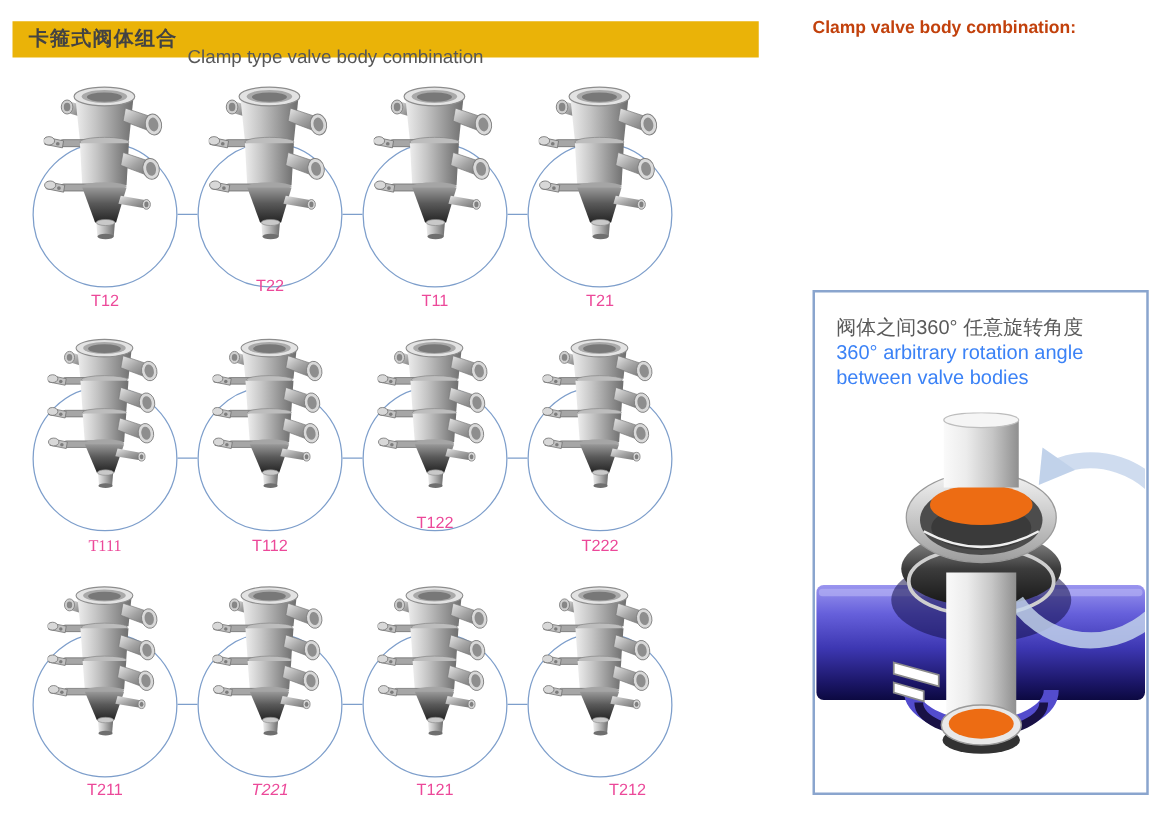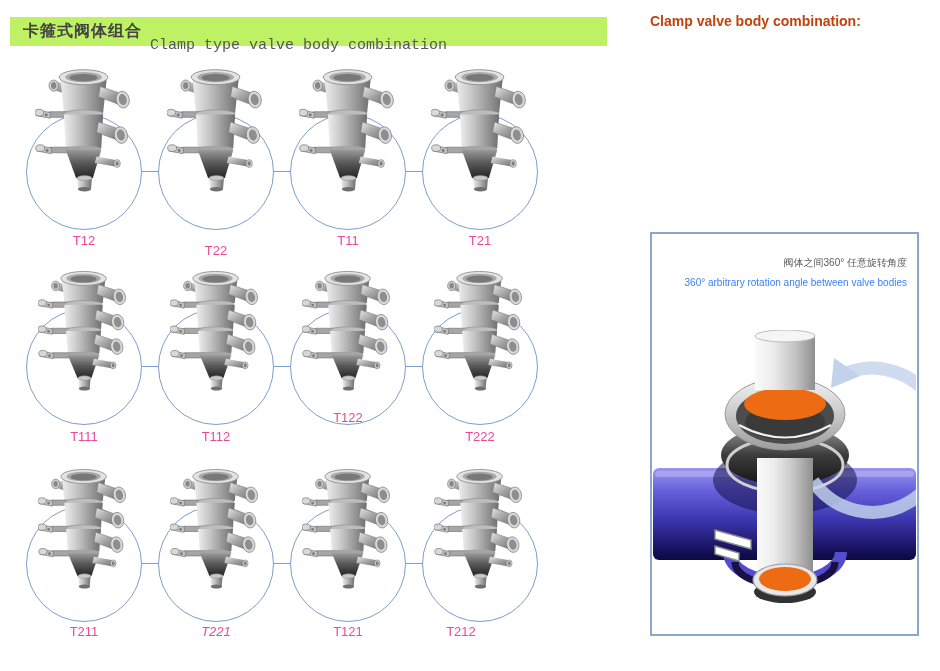--- a/index.html
+++ b/index.html
@@ -1,41 +1,41 @@
 <!DOCTYPE html>
 <html><head>
 <meta charset="utf-8">
 <style>
   html,body{margin:0;padding:0;background:#ffffff;}
   #page{position:relative;width:940px;height:671px;background:#ffffff;overflow:hidden;
         font-family:"Liberation Sans",sans-serif;}
 
   
   .header-bar{position:absolute;left:10px;top:17px;width:597px;height:29px;
-              background:#bef264;display:flex;align-items:center;padding-left:13px;box-sizing:border-box;font-family:Liberation Mono, monospace;}
+              background:#eab308;display:flex;align-items:center;padding-left:13px;box-sizing:border-box;}
   .header-zh{font-size:16px;font-weight:bold;color:#434343;letter-spacing:1px;}
   .header-en{font-size:15px;color:#575757;margin-left:8px;margin-top:28px;}
 
   
   .cell-circle{position:absolute;width:116px;height:116px;border:1.5px solid #7d9ecb;
                border-radius:50%;box-sizing:border-box;background:transparent;}
   .cell-label{position:absolute;width:116px;text-align:center;font-size:13px;color:#ec4899;}
   .valve-svg{position:absolute;}
   .connector{position:absolute;height:0;border-top:1.5px solid #7d9ecb;width:16px;}
 
   
   .side-text{position:absolute;left:650px;top:12px;width:288px;color:#6e6e6e;
              font-size:14px;line-height:19px;}
   .side-heading{font-weight:bold;color:#c2410c;margin:0 0 1px 0;font-size:14px;}
   .side-paragraph{margin:0;}
 
   .info-box{position:absolute;left:650px;top:232px;width:269px;height:404px;
             border:2px solid #8aa5ce;box-sizing:border-box;background:#ffffff;}
   .info-caption{position:absolute;left:17px;top:19px;width:238px;
-                font-size:10px;line-height:20px;color:#5a5a5a;text-align:right;}
+                font-size:16px;line-height:20px;color:#5a5a5a;}
   .info-caption .cap-en{color:#3b82f6;}
   .illu-svg{position:absolute;left:1px;top:96px;}
 </style>
 </head>
 <body>
 
 <div id="page">
 
   <svg width="0" height="0" style="position:absolute" aria-hidden="true">
     <defs>
@@ -166,21 +166,21 @@
       <use href="#valve2"></use>
     </svg>
   <svg class="valve-svg" style="left:299px;top:66px;" width="98" height="140" viewBox="0 0 105 150">
       <use href="#valve2"></use>
     </svg>
   <svg class="valve-svg" style="left:431px;top:66px;" width="98" height="140" viewBox="0 0 105 150">
       <use href="#valve2"></use>
     </svg>
 
   <div class="cell-label" style="left:26px;top:233px;">T12</div>
-  <div class="cell-label" style="left:158px;top:243px;">T22</div>
+  <div class="cell-label" style="left:158px;top:221px;">T22</div>
   <div class="cell-label" style="left:290px;top:233px;">T11</div>
   <div class="cell-label" style="left:422px;top:233px;">T21</div>
 
   <div class="connector" style="left:142px;top:366px;"></div>
   <div class="connector" style="left:274px;top:366px;"></div>
   <div class="connector" style="left:406px;top:366px;"></div>
 
   <div class="cell-circle" style="left:26px;top:309px;"></div>
   <div class="cell-circle" style="left:158px;top:309px;"></div>
   <div class="cell-circle" style="left:290px;top:309px;"></div>
@@ -192,21 +192,21 @@
   <svg class="valve-svg" style="left:170px;top:268px;" width="92" height="131" viewBox="0 0 105 150">
       <use href="#valve3"></use>
     </svg>
   <svg class="valve-svg" style="left:302px;top:268px;" width="92" height="131" viewBox="0 0 105 150">
       <use href="#valve3"></use>
     </svg>
   <svg class="valve-svg" style="left:434px;top:268px;" width="92" height="131" viewBox="0 0 105 150">
       <use href="#valve3"></use>
     </svg>
 
-  <div class="cell-label" style="left:26px;top:429px;">T111</div>
+  <div class="cell-label" style="left:26px;top:429px;font-family:Liberation Serif, serif;">T111</div>
   <div class="cell-label" style="left:158px;top:429px;">T112</div>
   <div class="cell-label" style="left:290px;top:410px;">T122</div>
   <div class="cell-label" style="left:422px;top:429px;text-align:center;">T222</div>
 
   <div class="connector" style="left:142px;top:563px;"></div>
   <div class="connector" style="left:274px;top:563px;"></div>
   <div class="connector" style="left:406px;top:563px;"></div>
 
   <div class="cell-circle" style="left:26px;top:506px;"></div>
   <div class="cell-circle" style="left:158px;top:506px;"></div>
@@ -222,21 +222,21 @@
   <svg class="valve-svg" style="left:302px;top:466px;" width="92" height="131" viewBox="0 0 105 150">
       <use href="#valve3"></use>
     </svg>
   <svg class="valve-svg" style="left:434px;top:466px;" width="92" height="131" viewBox="0 0 105 150">
       <use href="#valve3"></use>
     </svg>
 
   <div class="cell-label" style="left:26px;top:624px;">T211</div>
   <div class="cell-label" style="left:158px;top:624px;font-style:italic;">T221</div>
   <div class="cell-label" style="left:290px;top:624px;">T121</div>
-  <div class="cell-label" style="left:403px;top:624px;">T212</div>
+  <div class="cell-label" style="left:444px;top:624px;">T212</div>
 
   <div class="side-text">
     <p class="side-heading">Clamp valve body combination:</p>
   </div>
 
   <div class="info-box">
     <div class="info-caption">
       <div class="cap-zh">阀体之间360°  任意旋转角度</div>
       <div class="cap-en">360°  arbitrary rotation angle between valve bodies</div>
     </div>

